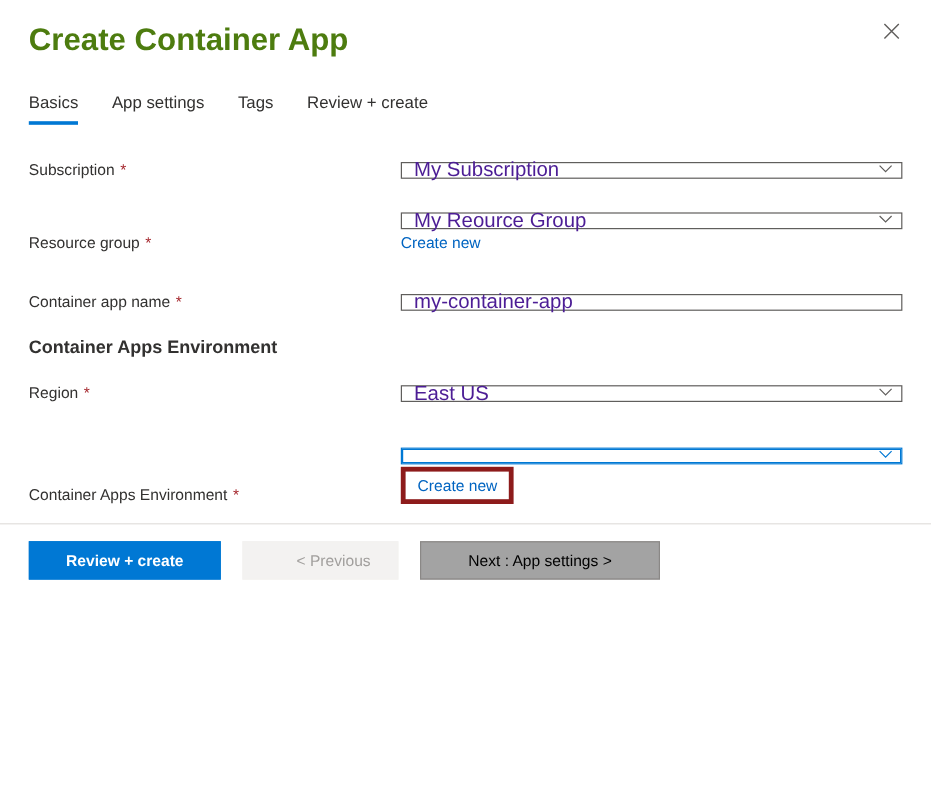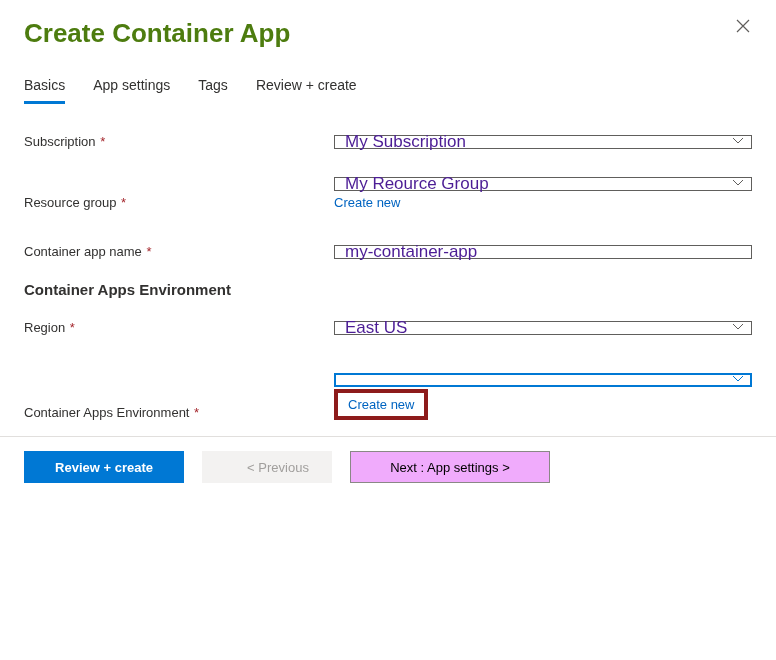--- a/index.html
+++ b/index.html
@@ -129,21 +129,21 @@
       display: flex;
       gap: 18px;
       margin-top: 16px;
     }
     .btn {
       height: 32px;
       padding: 0 18px;
       font-size: 13px;
       font-family: inherit;
       border: 1px solid #8a8886;
-      background: #f0abfc;
+      background: #a3a3a3;
       cursor: pointer;
       display: inline-flex;
       align-items: center;
       justify-content: center;
     }
     .btn.primary {
       background: #0078d4;
       color: #fff;
       border-color: #0078d4;
       font-weight: 600;

